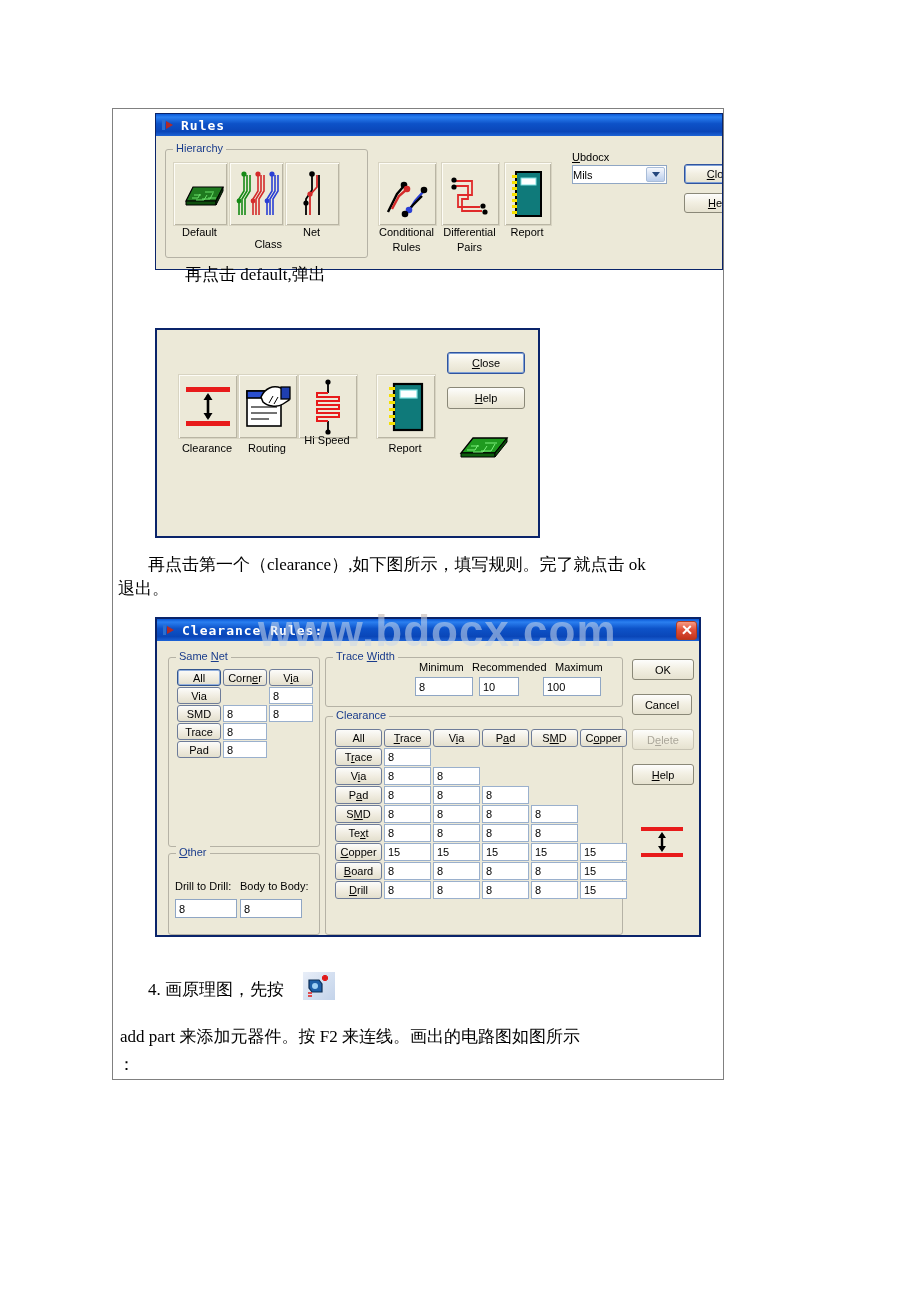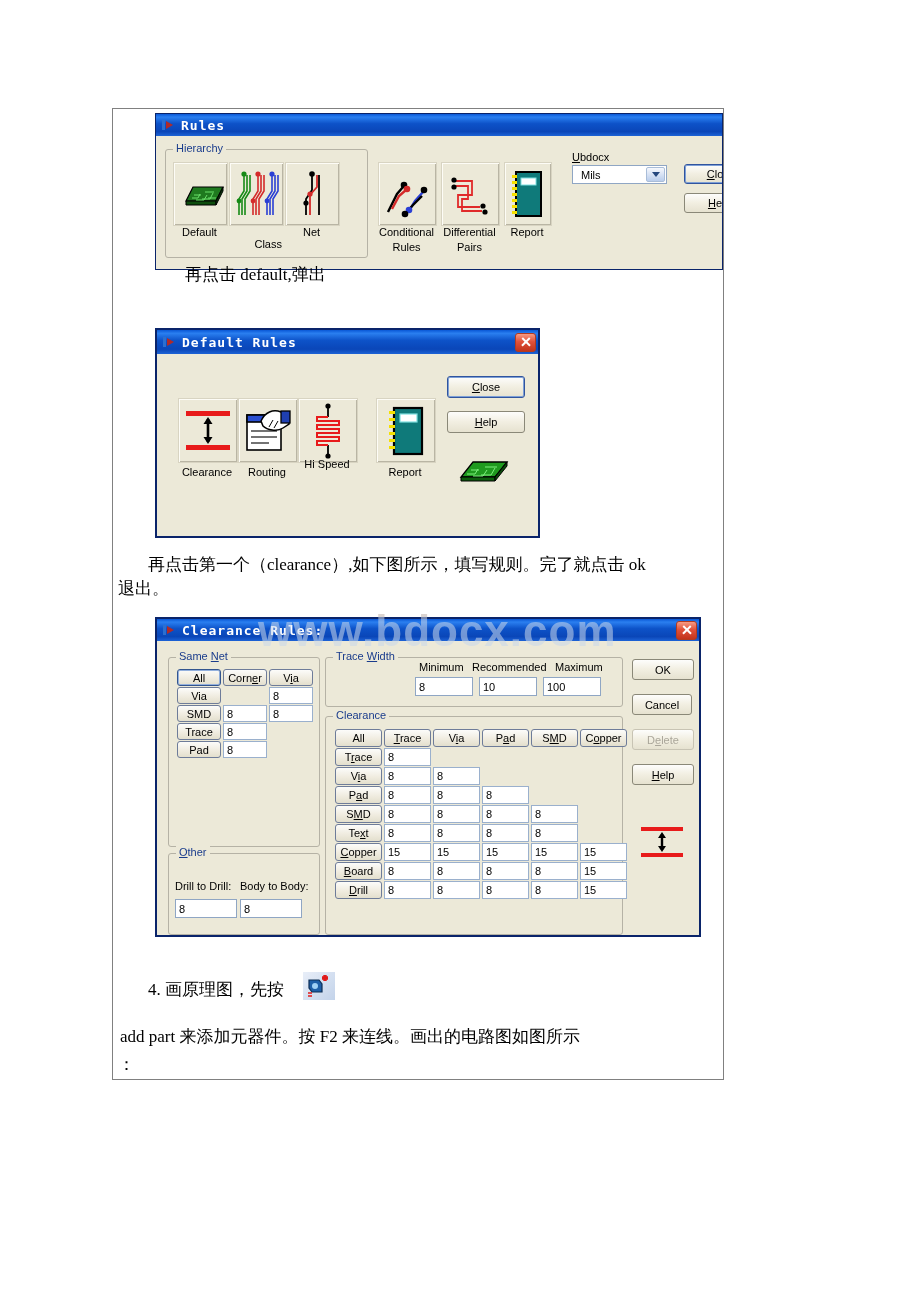--- a/index.html
+++ b/index.html
@@ -66,21 +66,21 @@
   .inp{position:absolute;background:#fff;border:1px solid #8fa6c4;box-sizing:border-box;
        font-family:"Liberation Sans","DejaVu Sans",sans-serif;font-size:11px;color:#000;
        display:flex;align-items:center;padding-left:3px;}
   .lbl{position:absolute;font-family:"Liberation Sans","DejaVu Sans",sans-serif;
        font-size:11px;color:#000;white-space:nowrap;}
   .lbl u{text-decoration:underline;}
 
   
   .combo{position:absolute;background:#fff;border:1px solid #8fa6c4;box-sizing:border-box;
          display:flex;align-items:center;
-         font-family:"Liberation Sans","DejaVu Sans",sans-serif;font-size:11px;padding-left:8px;}
+         font-family:"Liberation Sans","DejaVu Sans",sans-serif;font-size:11px;padding-left:0;}
   .combo .arrow{position:absolute;right:1px;top:1px;bottom:1px;width:17px;
         background:linear-gradient(180deg,#f6f8fd,#d7e2f4 50%,#b9cdec);
         border:1px solid #a9bdd8;border-radius:2px;display:flex;align-items:center;justify-content:center;}
   .combo .arrow:after{content:"";border-left:4px solid transparent;border-right:4px solid transparent;
         border-top:5px solid #24477e;}
 
   
   .txt{position:absolute;font-family:"Liberation Serif","DejaVu Serif",serif;
        font-size:17px;color:#000;line-height:30px;}
 
@@ -238,30 +238,20 @@
     </div>
     <div class="btn" style="left:528px;top:57px;width:62px;height:20px;">
       <span><u>H</u>e</span>
     </div>
   </div>
 </div>
 
 <div class="txt" style="left:145px;top:260px;margin-left:40px;">再点击 default,弹出</div>
 
 <div class="win" id="win-default" style="left:155px;top:328px;width:385px;height:210px;border:2px solid #0a246a;">
-  <div class="tbar" style="height:24px;">
-    <span class="sysicon">
-      <svg width="16" height="16" viewBox="0 0 16 16">
-        <path d="M2 3 L2 13 L5 13 L5 3 Z" fill="#2b6fd0"></path>
-        <path d="M6 4 L13 8 L6 12 Z" fill="#b02a2a"></path>
-      </svg>
-    </span>
-    <span class="ttl">Default Rules</span>
-    <span class="closebtn"></span>
-  </div>
   <div class="client" style="height:calc(100% - 24px);">
 
     <div class="tile" style="left:21px;top:44px;width:58px;height:63px;">
       <svg width="58" height="63" viewBox="0 0 58 63">
         <rect x="7" y="12" width="44" height="5" fill="#e81b1b"></rect>
         <rect x="7" y="46" width="44" height="5" fill="#e81b1b"></rect>
         <path d="M29 20 L29 43" stroke="#000" stroke-width="2.6"></path>
         <path d="M29 18 L24.5 25 L33.5 25 Z" fill="#000"></path>
         <path d="M29 45 L24.5 38 L33.5 38 Z" fill="#000"></path>
       </svg>
@@ -424,21 +414,21 @@
       <span class="cap">
         <span>Trace </span><u>W</u><span>idth</span>
       </span>
     </div>
     <span class="lbl" style="left:262px;top:20px;">Minimum</span>
     <span class="lbl" style="left:315px;top:20px;">Recommended</span>
     <span class="lbl" style="left:398px;top:20px;">Maximum</span>
     <div class="inp" style="left:258px;top:36px;width:58px;height:19px;">
       <span>8</span>
       </div>
-    <div class="inp" style="left:322px;top:36px;width:58px;height:19px;">
+    <div class="inp" style="left:322px;top:36px;width:40px;height:19px;">
       <span>10</span>
       </div>
     <div class="inp" style="left:386px;top:36px;width:58px;height:19px;">
       <span>100</span>
       </div>
 
     <div class="grp" style="left:168px;top:75px;width:296px;height:217px;">
       <span class="cap">Clearance</span>
     </div>
 

